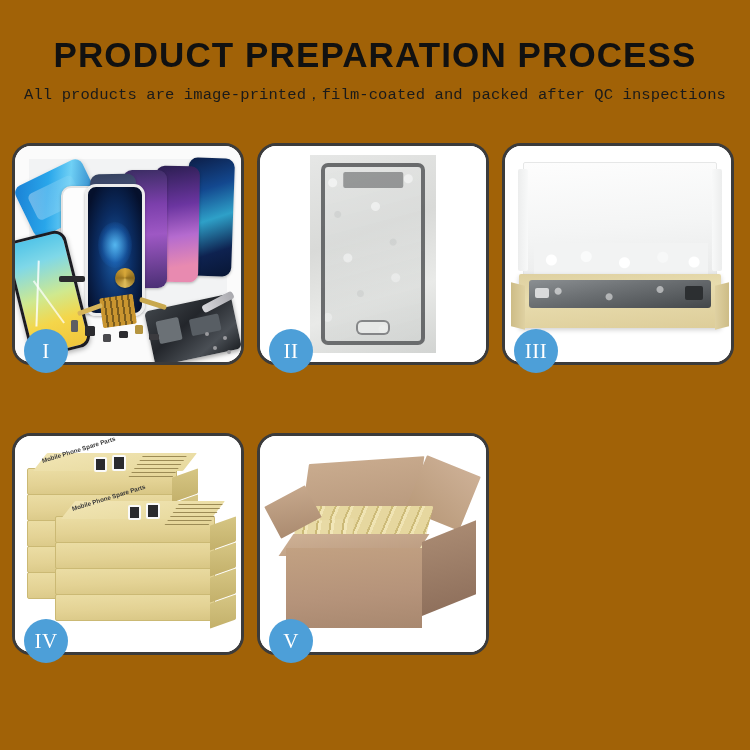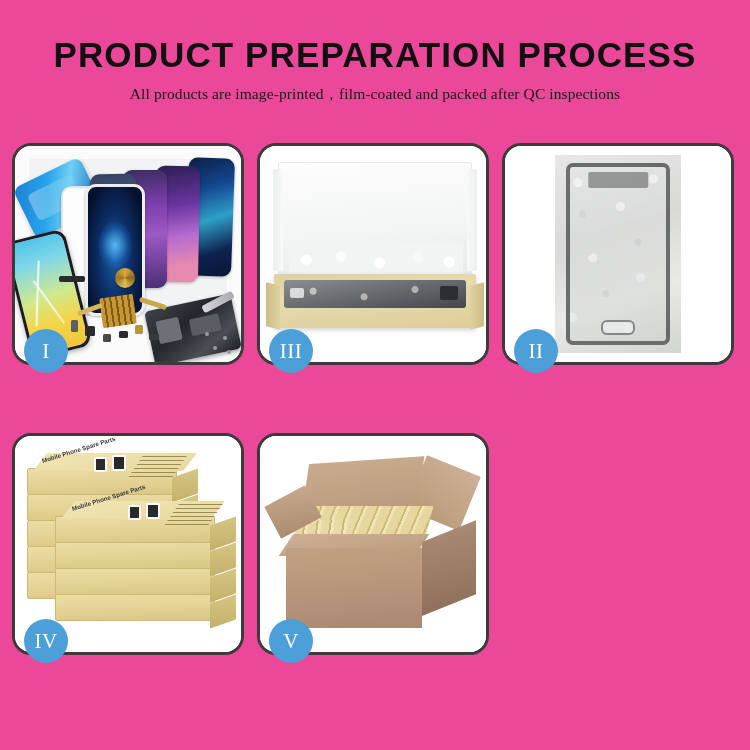--- a/index.html
+++ b/index.html
@@ -2,32 +2,32 @@
 <html><head>
 <meta charset="utf-8">
 <style>
   * { box-sizing: border-box; margin: 0; padding: 0; }
   html, body {
     width: 750px; height: 750px;
     background: #ffffff;
     font-family: "Liberation Sans", sans-serif;
     overflow: hidden;
   }
-  .page { position: relative; width: 750px; height: 750px; background: #ec4899; }
+  .page { position: relative; width: 750px; height: 750px; background: #a16207; }
 
   
   .header { position: absolute; top: 0; left: 0; width: 750px; text-align: center; }
   .title {
     font-size: 35px; font-weight: 700; letter-spacing: 1.1px;
     color: #111; margin-top: 37px; line-height: 1.05;
     font-family: "Liberation Sans", sans-serif;
   }
   .subtitle {
     font-size: 15.5px; color: #1a1a1a; margin-top: 10px; letter-spacing: .1px;
-    font-family: Liberation Serif, serif;
+    font-family: Liberation Mono, monospace;
   }
 
   
   .grid {
     position: absolute; left: 12px; top: 143px;
     width: 726px; height: 533px;
     display: grid;
     grid-template-columns: 232px 232px 232px;
     grid-template-rows: 222px 222px;
     column-gap: 13px; row-gap: 68px;
@@ -381,39 +381,39 @@
         <div class="screw s1"></div>
         <div class="screw s2"></div>
         <div class="screw s3"></div>
         <div class="screw s4"></div>
         <div class="tool"></div>
       </div>
       <div class="badge">I</div>
     </div>
 
     <div class="panel">
+      <div class="panel-inner p2">
+        <div class="wrap-bg">
+          <div class="speckle"></div>
+          <div class="screen-outline"></div>
+        </div>
+      </div>
+      <div class="badge">II</div>
+    </div>
+
+    <div class="panel">
       <div class="panel-inner p3">
         <div class="foam-lid">
           <div class="foam-tex"></div>
         </div>
         <div class="kraft-tray">
           <div class="tray-item"></div>
         </div>
       </div>
       <div class="badge">III</div>
-    </div>
-
-    <div class="panel">
-      <div class="panel-inner p2">
-        <div class="wrap-bg">
-          <div class="speckle"></div>
-          <div class="screen-outline"></div>
-        </div>
-      </div>
-      <div class="badge">II</div>
     </div>
 
     <div class="panel">
       <div class="panel-inner p4">
         <div class="stackwrap">
           <div class="sbox b1">
               <div class="side"></div>
             </div>
           <div class="sbox b2">
               <div class="side"></div>

